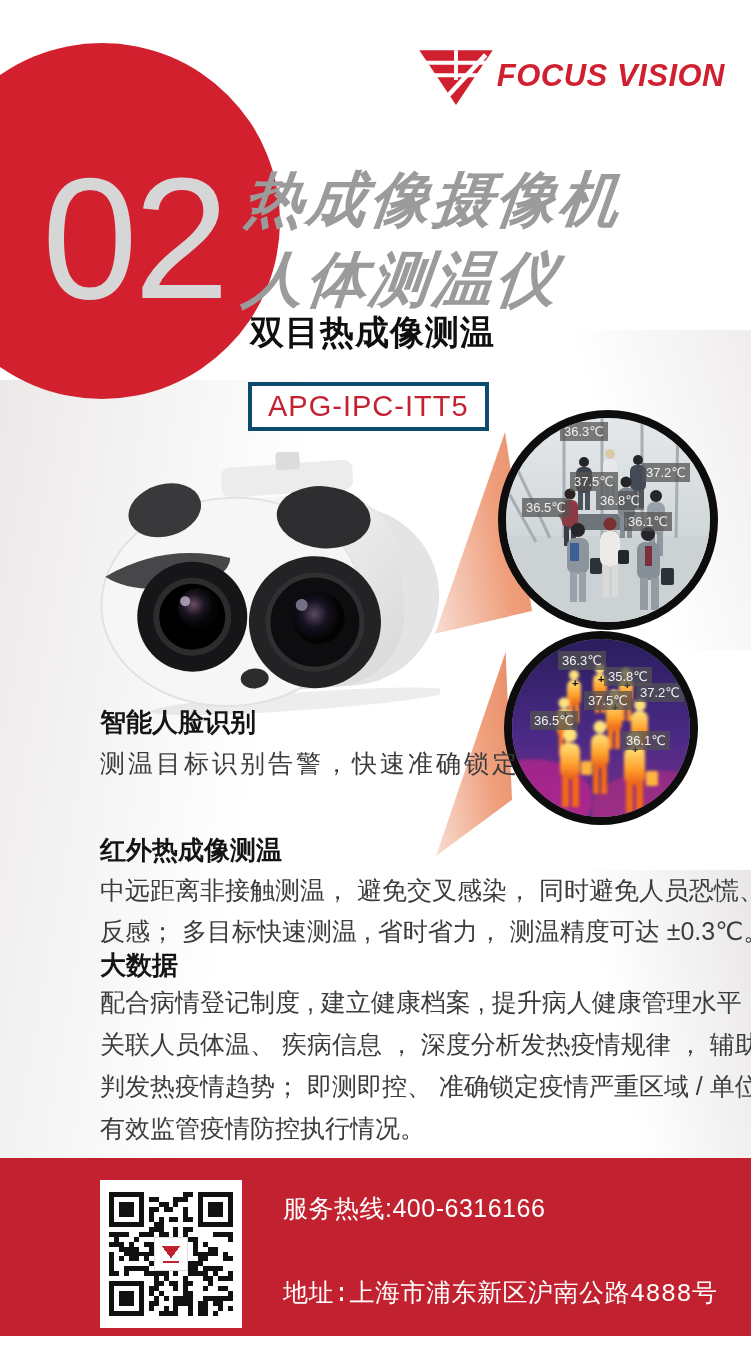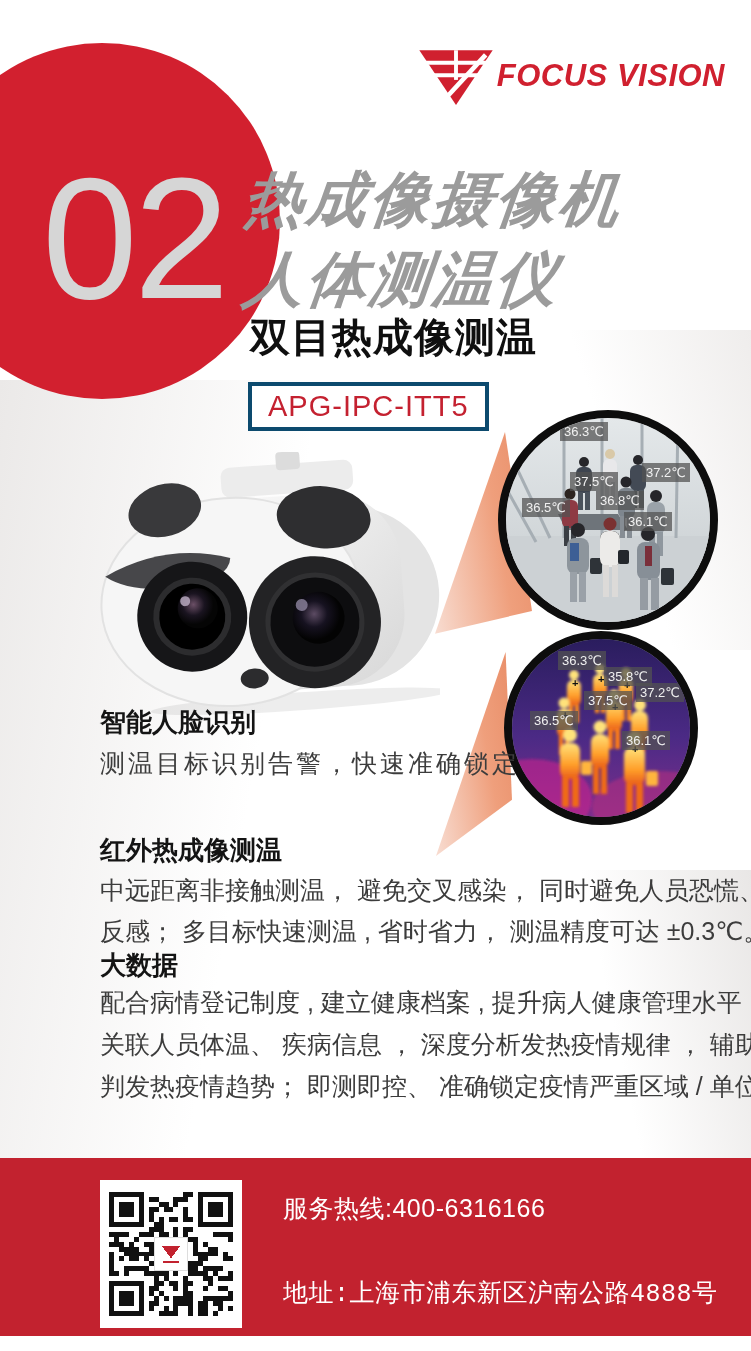--- a/index.html
+++ b/index.html
@@ -17,21 +17,21 @@
   .logo svg{width:82px;height:64px;}
   .brand{font-size:31px;font-style:italic;font-weight:800;letter-spacing:.5px;color:#d0202f;}
   
   .red-circle{position:absolute;left:-76px;top:43px;width:356px;height:356px;border-radius:50%;background:#d2202f;}
   .hero-number{position:absolute;left:42px;top:152px;font-size:172px;line-height:1;font-weight:500;
     color:#d6d6d6;letter-spacing:-4px;font-family:Liberation Sans, sans-serif;}
   .script{position:absolute;left:244px;color:#9b9b9b;font-style:italic;font-weight:700;
     transform:skewX(-6deg);letter-spacing:3px;white-space:nowrap;}
   .script.l1{top:160px;font-size:60px;}
   .script.l2{top:240px;font-size:60px;}
-  .hero-title{position:absolute;left:250px;top:310px;font-size:40px;font-weight:900;color:#0f0f0f;
+  .hero-title{position:absolute;left:250px;top:310px;font-size:34px;font-weight:900;color:#0f0f0f;
     letter-spacing:1px;white-space:nowrap;}
   .model-box{position:absolute;left:248px;top:382px;padding:4px 16px;border:4px solid #0c4a6e;
     color:#c42130;font-size:29px;letter-spacing:1px;font-weight:500;background:#ffffff;}
   
   .camera{position:absolute;left:78px;top:452px;width:362px;height:266px;}
   
   .beam{position:absolute;}
   .beam1{left:435px;top:430px;width:100px;height:208px;
     background:linear-gradient(80deg,#f8ddd2 0%,#ef9f7c 60%,#e88c66 100%);
     clip-path:polygon(0% 98%,70% 1%,97% 87%);}
@@ -316,20 +316,21 @@
   <div class="sec-l sp1" style="top:747px;">测温目标识别告警，快速准确锁定</div>
 
   <div class="sec-h" style="top:833px;">红外热成像测温</div>
   <div class="sec-l" style="top:874px;">中远距离非接触测温， 避免交叉感染， 同时避免人员恐慌、</div>
   <div class="sec-l" style="top:915px;">反感； 多目标快速测温 , 省时省力， 测温精度可达 ±0.3℃。</div>
 
   <div class="sec-h" style="top:948px;">大数据</div>
   <div class="sec-l" style="top:986px;">配合病情登记制度 , 建立健康档案 , 提升病人健康管理水平；</div>
   <div class="sec-l" style="top:1028px;">关联人员体温、 疾病信息 ， 深度分析发热疫情规律 ， 辅助研</div>
   <div class="sec-l" style="top:1070px;">判发热疫情趋势； 即测即控、 准确锁定疫情严重区域 / 单位、</div>
+  <div class="sec-l" style="top:1112px;">有效监管疫情防控执行情况。</div>
 
   <div class="footer">
     <div class="qr-panel">
       <svg viewBox="0 0 25 25" shape-rendering="crispEdges">
         <g fill="#111111">
           <g>
             <rect x="0" y="0" width="7" height="7"></rect>
               <rect x="1" y="1" width="5" height="5" fill="#ffffff"></rect>
               <rect x="2" y="2" width="3" height="3"></rect>
           </g>

